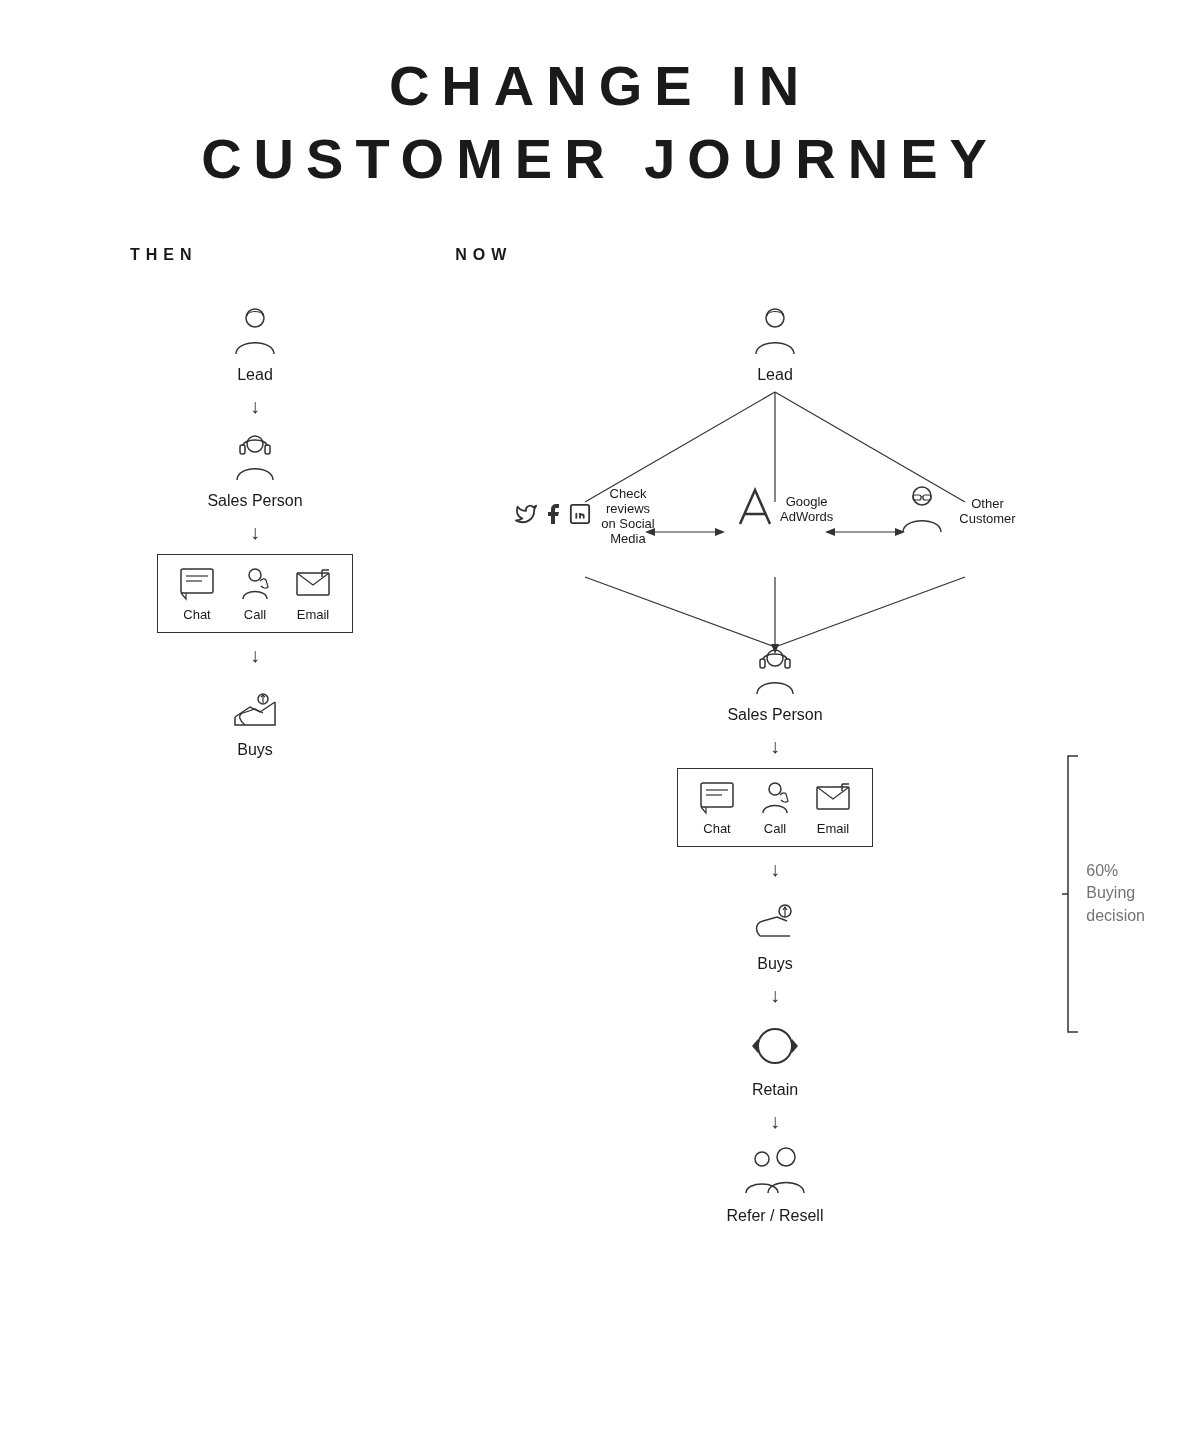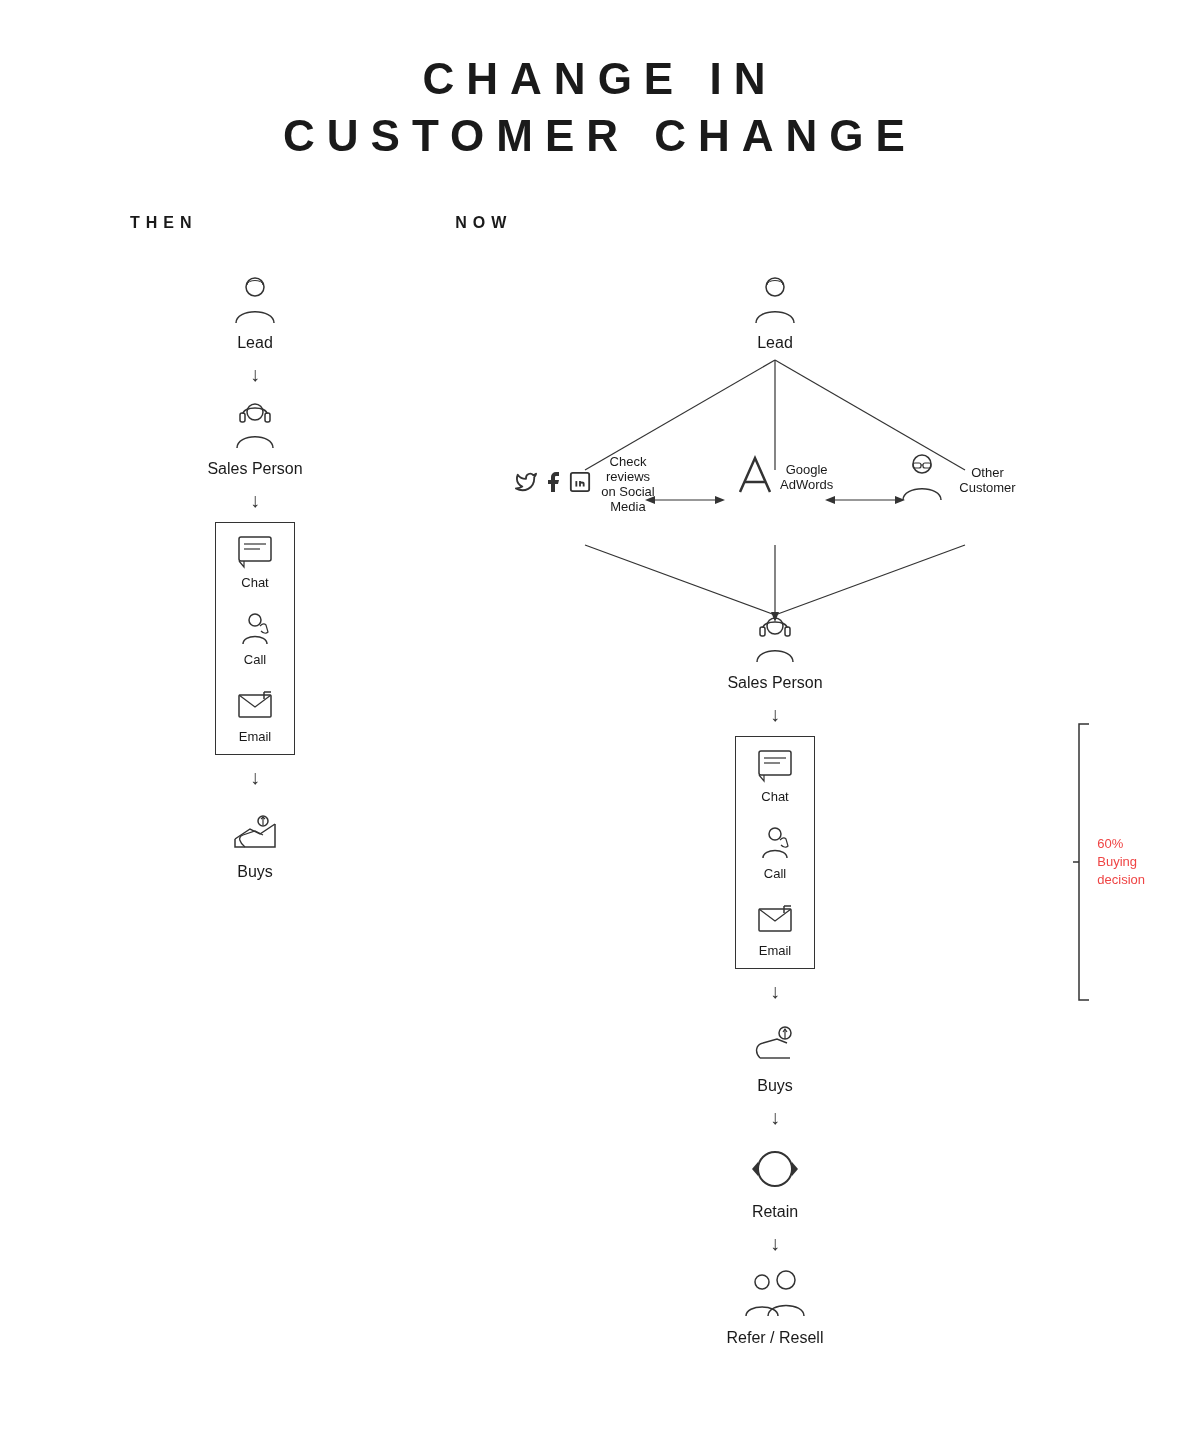--- a/index.html
+++ b/index.html
@@ -20,21 +20,21 @@
     }
 
     
     .title-section {
       text-align: center;
       padding-top: 50px;
       padding-bottom: 30px;
     }
     .main-title {
       font-family: 'Arial', sans-serif;
-      font-size: 44px;
+      font-size: 56px;
       font-weight: 700;
       letter-spacing: 12px;
       color: #1a1a1a;
       line-height: 1.3;
     }
 
     
     .sections-wrapper {
       display: flex;
       justify-content: space-between;
@@ -106,21 +106,21 @@
       font-size: 20px;
       color: #333;
       margin: 4px 0;
       line-height: 1;
     }
 
     
     .comm-box {
       border: 1.5px solid #333;
       display: flex;
-      flex-direction: column;
+      flex-direction: row;
       align-items: center;
       justify-content: space-around;
       padding: 10px 20px;
       gap: 20px;
       margin: 8px 4px;
     }
 
     .comm-item {
       display: flex;
       flex-direction: column;
@@ -134,42 +134,42 @@
       color: #1a1a1a;
     }
 
     
     svg {
       overflow: visible;
     }
 
     .bracket-label {
       font-family: 'Arial', sans-serif;
-      font-size: 13px;
-      color: #ef4444;
+      font-size: 16px;
+      color: #737373;
       line-height: 1.4;
     }
 
     .small-label {
       font-family: 'Arial', sans-serif;
       font-size: 13px;
       color: #1a1a1a;
       text-align: center;
       margin-top: 4px;
     }
   </style>
 </head>
 <body>
 
 <div class="page-container">
 
   <div class="title-section">
     <div class="main-title">
       <div>CHANGE IN</div>
-      <div>CUSTOMER CHANGE</div>
+      <div>CUSTOMER JOURNEY</div>
     </div>
   </div>
 
   <div class="sections-wrapper">
     <div class="section-label" style="margin-left:50px;">THEN</div>
     <div class="section-label" style="margin-right:350px;">NOW</div>
     <div></div>
   </div>
 
   <div class="content-area">

